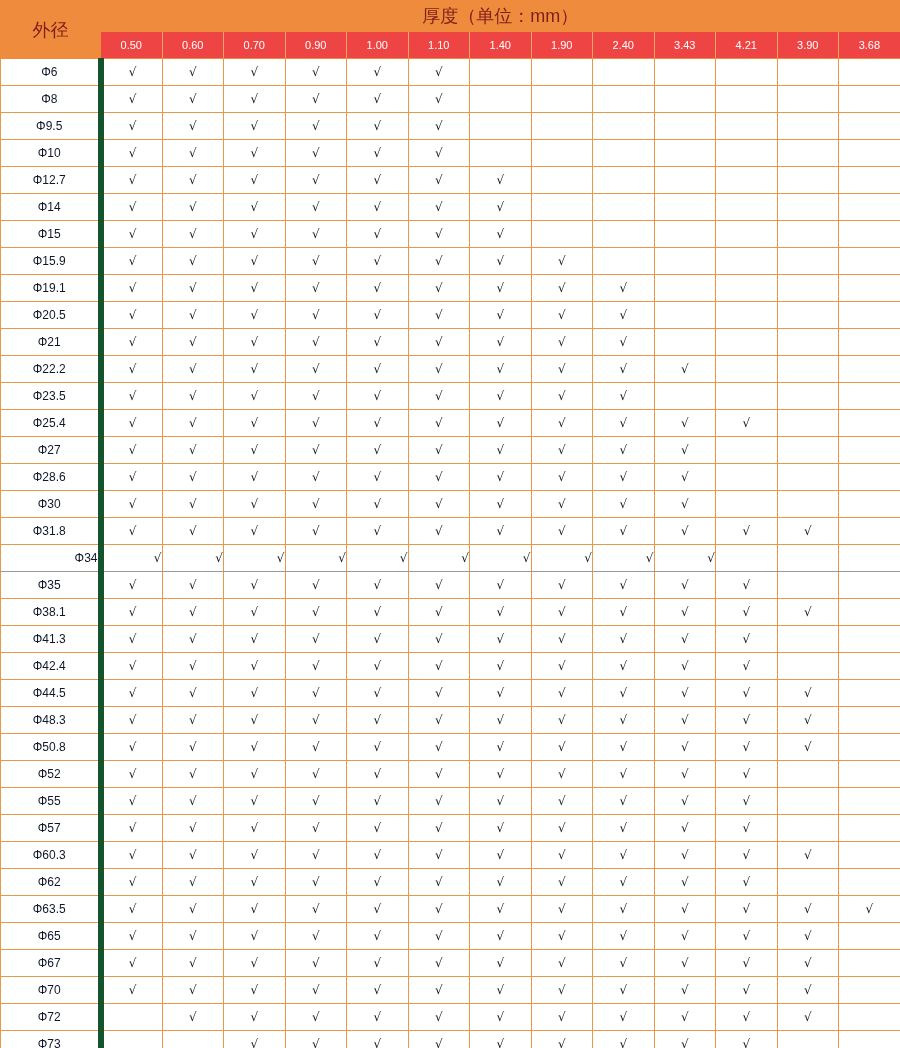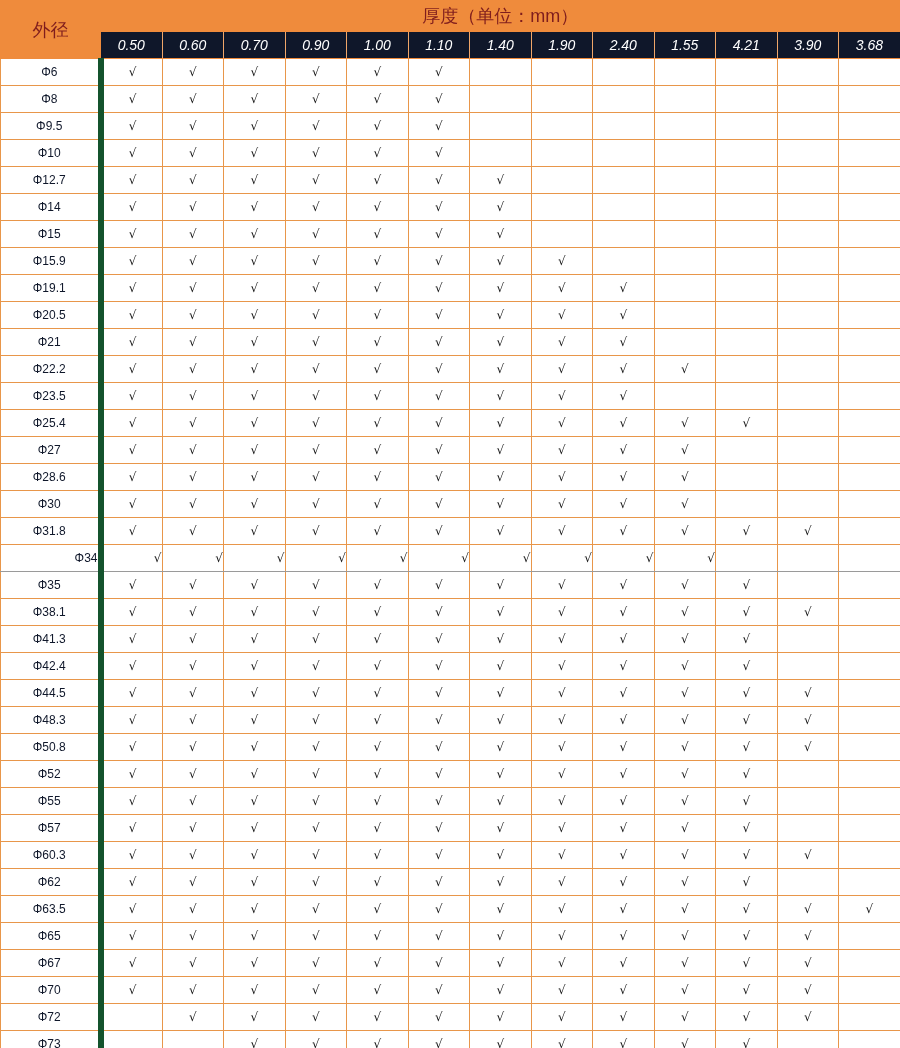--- a/index.html
+++ b/index.html
@@ -26,27 +26,26 @@
   }
   
   tr.head-top th {
     background: #ef8b3c;
     color: #7f1d1d;
     font-size: 18px;
     height: 30px;
     border-color: #ef8b3c;
   }
   tr.head-sub th {
-    background: #0f172a;
+    background: #ef4444;
     color: #ffffff;
-    font-size: 14px;
+    font-size: 11px;
     height: 26px;
     border-color: #f0a669;
     border-bottom: 1px solid #ef8b3c;
-    font-style: italic;
   }
   th.corner {
     background: #ef8b3c;
     color: #ffffff;
     font-size: 12px;
     border-color: #ef8b3c;
   }
   
   tbody td {
     height: 26px;
@@ -100,21 +99,21 @@
     <tr class="head-sub" id="thickness-header-row">
         <th>0.50</th>
         <th>0.60</th>
         <th>0.70</th>
         <th>0.90</th>
         <th>1.00</th>
         <th>1.10</th>
         <th>1.40</th>
         <th>1.90</th>
         <th>2.40</th>
-        <th>1.55</th>
+        <th>3.43</th>
         <th>4.21</th>
         <th>3.90</th>
         <th>3.68</th>
       </tr>
   </thead>
   <tbody id="table-body">
       <tr>
         <td class="od">Φ6</td>
         <td class="mark">√</td>
         <td class="mark">√</td>

